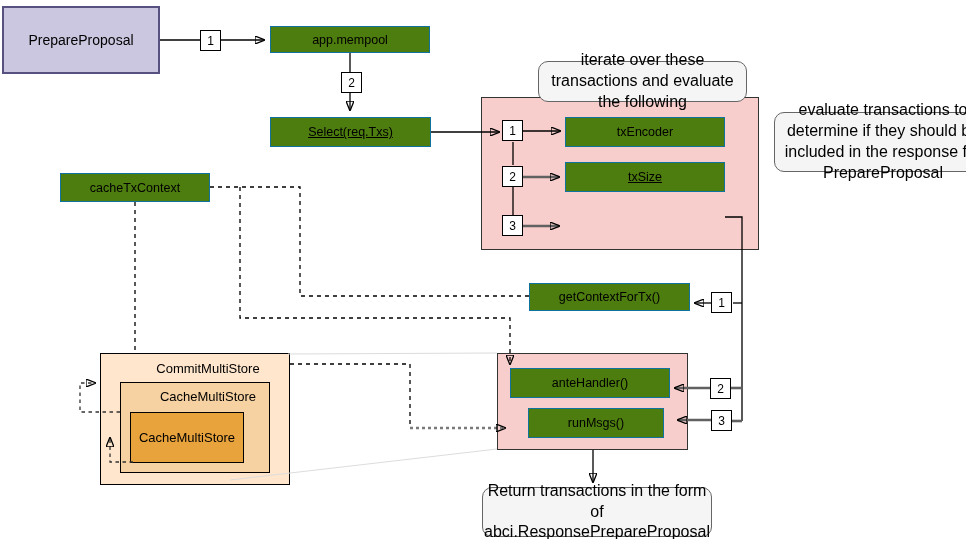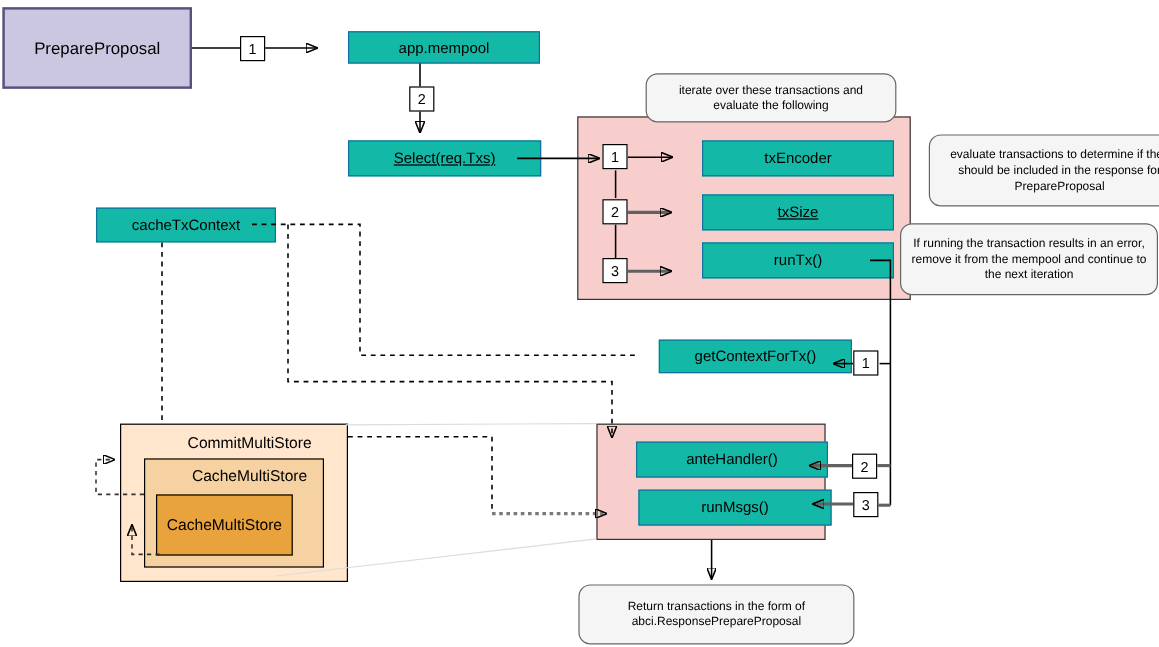--- a/index.html
+++ b/index.html
@@ -4,22 +4,22 @@
 <style>
   html,body{margin:0;padding:0;background:#fff;}
   .stage{
     position:relative;width:966px;height:539px;background:#ffffff;overflow:hidden;
     font-family:"Liberation Sans","DejaVu Sans",sans-serif;color:#000;
   }
   .group{position:absolute;background:#F8CECC;border:1.4px solid #333;box-sizing:border-box;z-index:1;}
   .store{position:absolute;box-sizing:border-box;border:1.4px solid #000;z-index:1;}
   .store-label{position:absolute;text-align:center;font-size:13px;z-index:3;padding-left:13px;}
   .node{
-    position:absolute;background:#14b8a6;border:1.4px solid #10739E;box-sizing:border-box;
-    display:flex;align-items:center;justify-content:center;font-size:12.5px;z-index:2;margin-left:20px;
+    position:absolute;background:#4d7c0f;border:1.4px solid #10739E;box-sizing:border-box;
+    display:flex;align-items:center;justify-content:center;font-size:12.5px;z-index:2;
   }
   .entry{
     position:absolute;background:#CBC7E0;border:2px solid #56517E;box-sizing:border-box;
     display:flex;align-items:center;justify-content:center;font-size:14px;z-index:2;
   }
   .inner-store{
     position:absolute;background:#E8A33D;border:1.5px solid #000;box-sizing:border-box;
     display:flex;align-items:center;justify-content:center;font-size:13px;z-index:3;
   }
   .wires{position:absolute;left:0;top:0;z-index:4;pointer-events:none;}
@@ -29,21 +29,21 @@
   .wires .dash2{stroke:#333;stroke-dasharray:3.5 3.5;}
   .wires .dashthick{stroke:#7a7a7a;stroke-width:2.6px;stroke-dasharray:3 3;}
   .wires .faint{stroke:#dcdcdc;stroke-width:1px;}
   .badge{
     position:absolute;width:21px;height:21px;background:#fff;border:1.4px solid #000;box-sizing:border-box;
     display:flex;align-items:center;justify-content:center;font-size:12px;z-index:5;
   }
   .callout{
     position:absolute;background:#F5F5F5;border:1.3px solid #666;border-radius:10px;box-sizing:border-box;
     display:flex;align-items:center;justify-content:center;text-align:center;
-    font-size:10px;line-height:1.3;padding:4px 8px;z-index:6;
+    font-size:16px;line-height:1.3;padding:4px 8px;z-index:6;
   }
 </style>
 </head>
 <body>
 
 <div class="stage">
 
   <div class="group" style="left:481px;top:97px;width:278px;height:153px;"></div>
   <div class="group" style="left:497px;top:353px;width:191px;height:97px;"></div>
 
@@ -51,25 +51,24 @@
   <div class="store" style="left:120px;top:382px;width:150px;height:91px;background:#F6D2A2;z-index:2;"></div>
   <div class="store-label" style="left:100px;top:361px;width:190px;">CommitMultiStore</div>
   <div class="store-label" style="left:120px;top:389px;width:150px;">CacheMultiStore</div>
   <div class="inner-store" style="left:130px;top:412px;width:114px;height:51px;">CacheMultiStore</div>
 
   <div class="entry" style="left:2px;top:6px;width:158px;height:68px;">PrepareProposal</div>
   <div class="node" style="left:270px;top:26px;width:160px;height:27px;">app.mempool</div>
   <div class="node" style="left:270px;top:117px;width:161px;height:30px;text-decoration:underline;">Select(req.Txs)</div>
   <div class="node" style="left:565px;top:117px;width:160px;height:30px;">txEncoder</div>
   <div class="node" style="left:565px;top:162px;width:160px;height:30px;text-decoration:underline;">txSize</div>
-  <div class="node" style="left:565px;top:202px;width:160px;height:30px;">runTx()</div>
   <div class="node" style="left:529px;top:283px;width:161px;height:28px;">getContextForTx()</div>
   <div class="node" style="left:60px;top:173px;width:150px;height:29px;">cacheTxContext</div>
   <div class="node" style="left:510px;top:368px;width:160px;height:30px;">anteHandler()</div>
-  <div class="node" style="left:512px;top:408px;width:161px;height:30px;">runMsgs()</div>
+  <div class="node" style="left:528px;top:408px;width:136px;height:30px;">runMsgs()</div>
 
   <svg class="wires" width="966" height="539" viewBox="0 0 966 539">
     <defs>
       <marker id="ah" markerWidth="10" markerHeight="8" refX="9" refY="4" orient="auto" markerUnits="userSpaceOnUse">
         <path d="M0,0 L10,4 L0,8 z" fill="#000" stroke="none"></path>
       </marker>
     </defs>
 
     <path d="M160,40 H264" marker-end="url(#ah)"></path>
     <path d="M350,53 V110" marker-end="url(#ah)"></path>
@@ -104,16 +103,15 @@
   <div class="badge" style="left:341px;top:72px;">2</div>
   <div class="badge" style="left:502px;top:120px;">1</div>
   <div class="badge" style="left:502px;top:166px;">2</div>
   <div class="badge" style="left:502px;top:215px;">3</div>
   <div class="badge" style="left:711px;top:292px;">1</div>
   <div class="badge" style="left:710px;top:378px;">2</div>
   <div class="badge" style="left:711px;top:410px;">3</div>
 
   <div class="callout" style="left:538px;top:61px;width:209px;height:41px;">iterate over these transactions and evaluate the following</div>
   <div class="callout" style="left:774px;top:112px;width:218px;height:60px;">evaluate transactions to determine if they should be included in the response for PrepareProposal</div>
-  <div class="callout" style="left:750px;top:186px;width:215px;height:60px;">If running the transaction results in an error, remove it from the mempool and continue to the next iteration</div>
   <div class="callout" style="left:482px;top:487px;width:230px;height:50px;">Return transactions in the form of abci.ResponsePrepareProposal</div>
 
 </div>
 
 </body></html>

